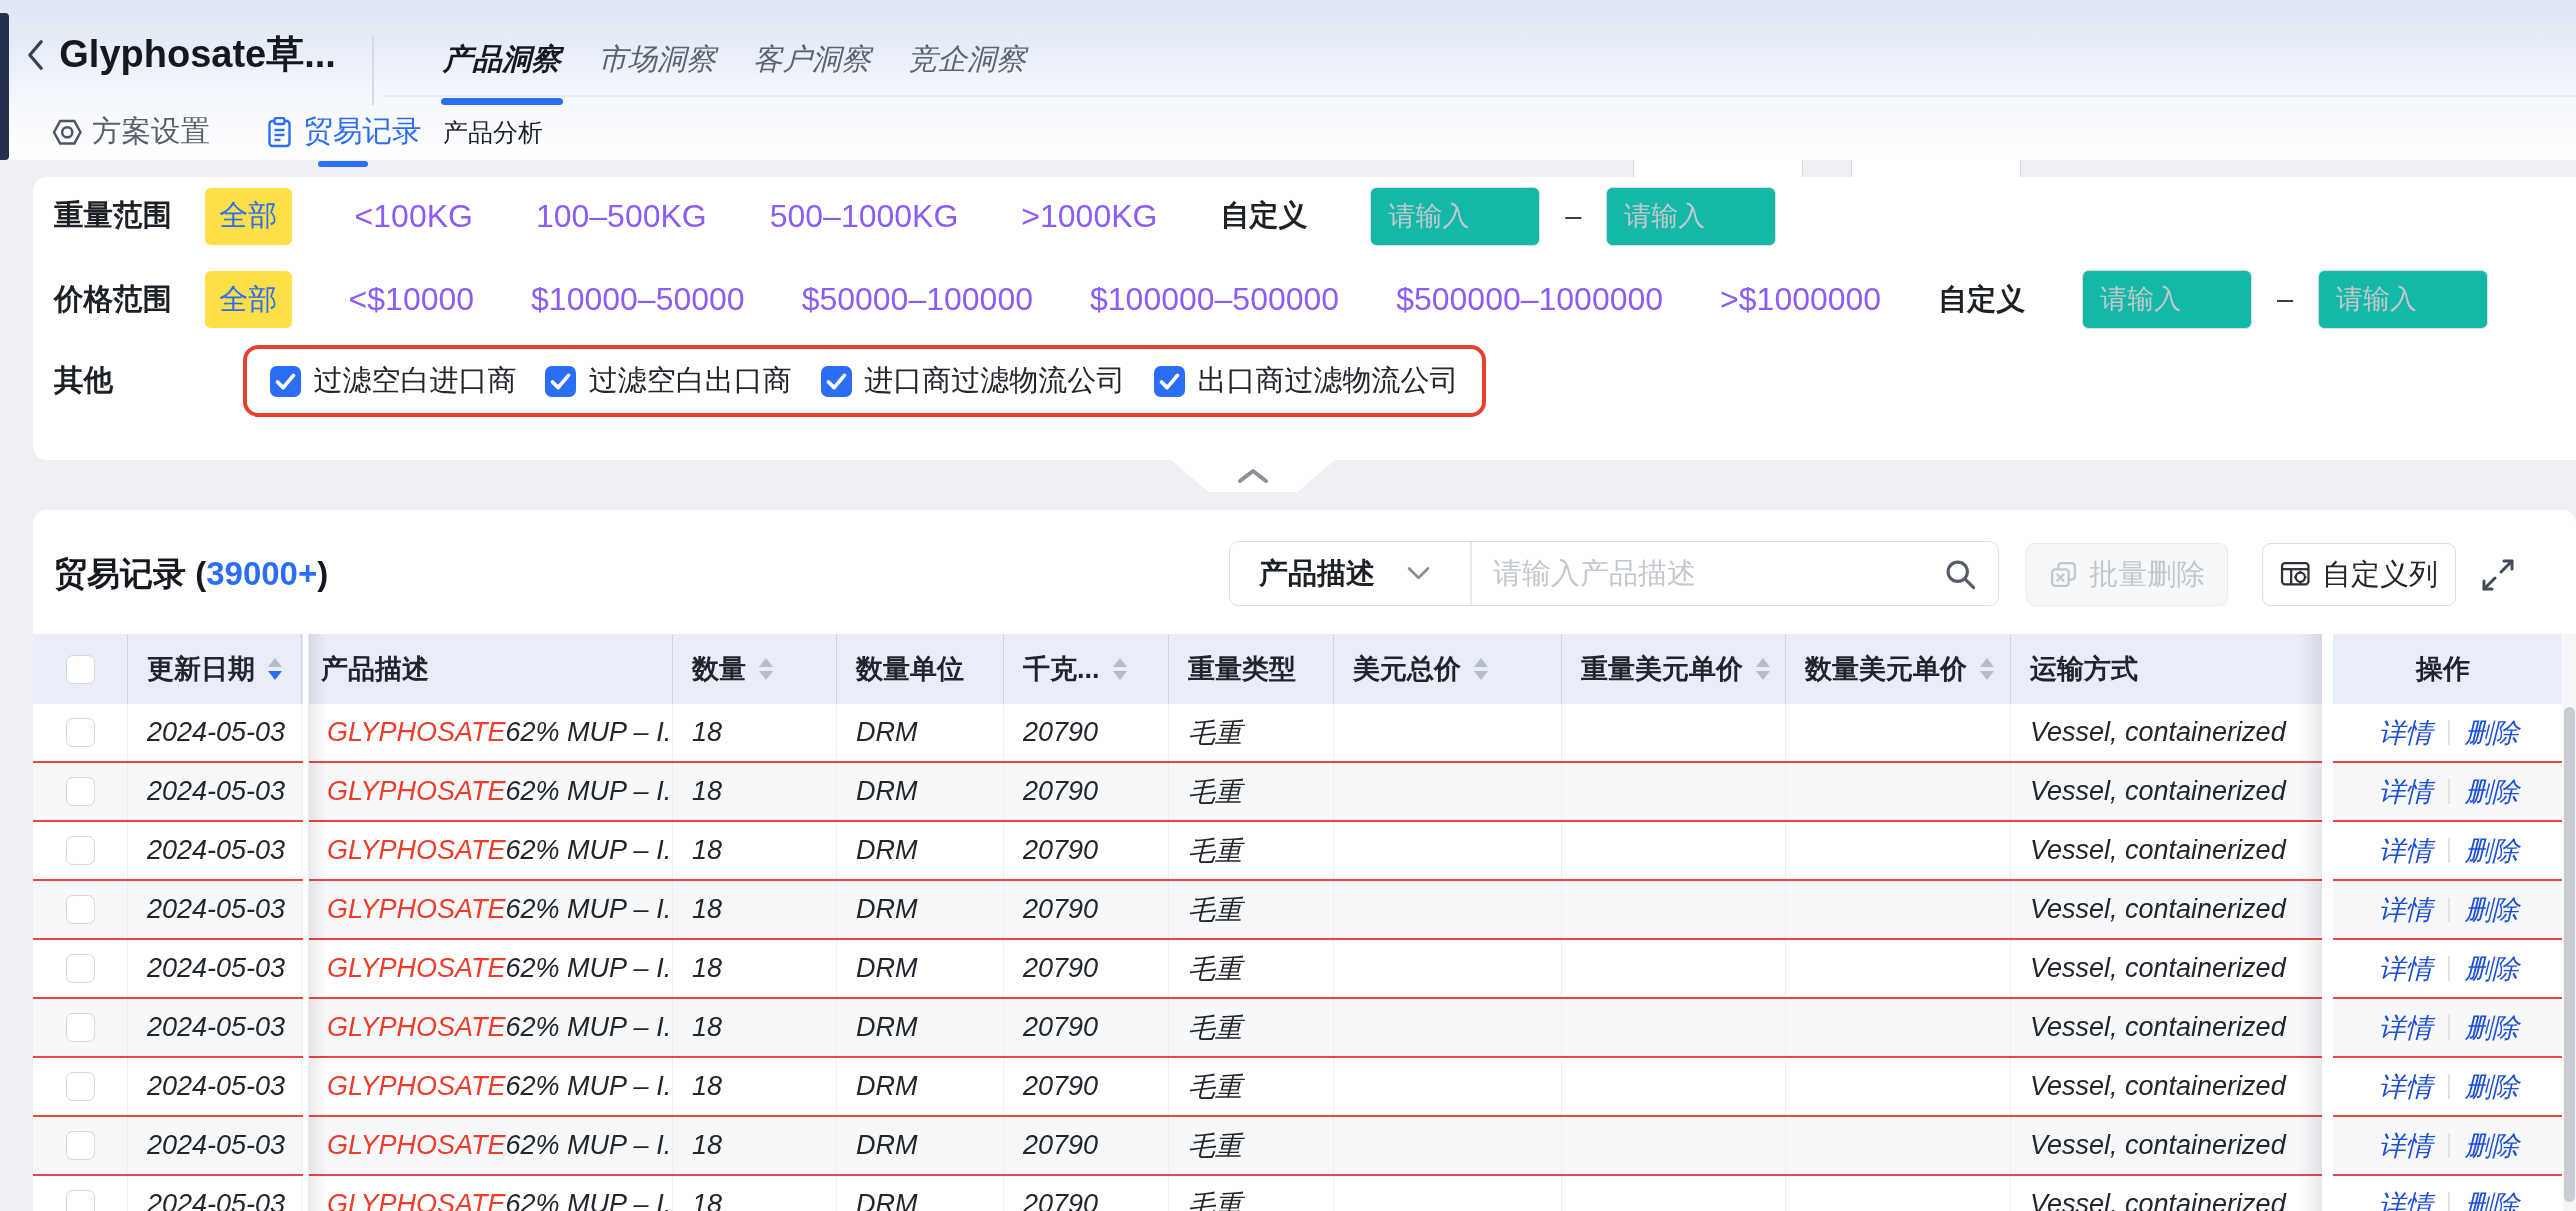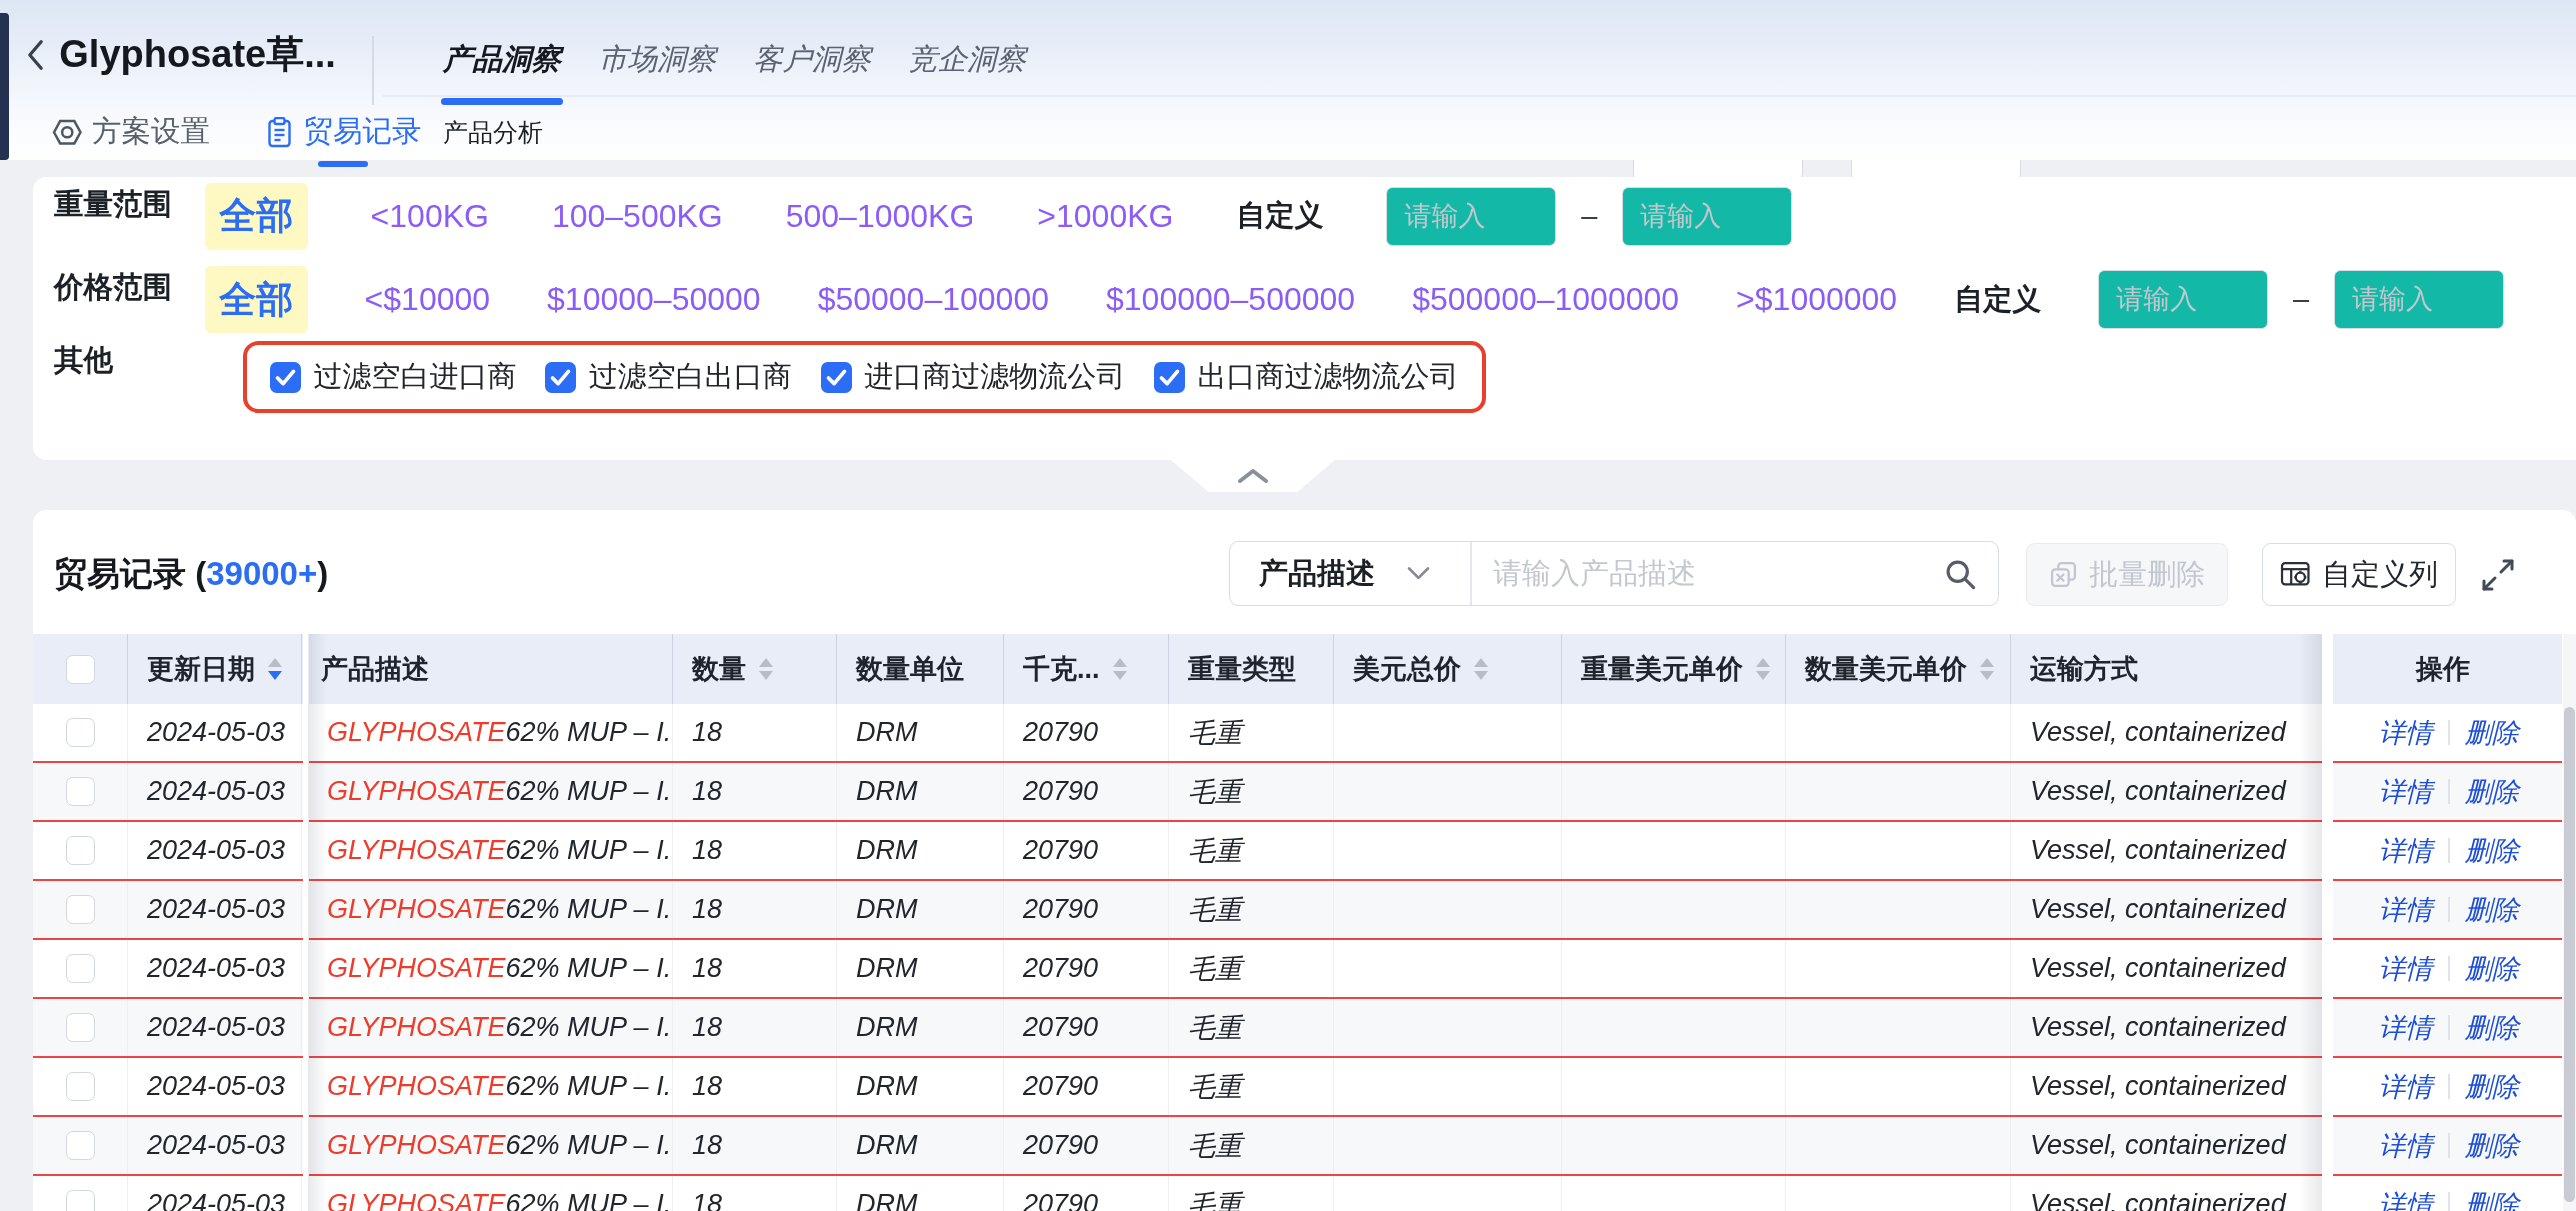--- a/index.html
+++ b/index.html
@@ -24,24 +24,24 @@
   .tab.active{ color:#16191f; font-weight:700; }
   .tab.active::after{ content:""; position:absolute; left:-1.9px; right:-1.9px; bottom:-25px; height:6.7px; border-radius:3.8px; background:#2b6df5; }
   .sec-tab{ position:absolute; left:443px; top:116px; font-size:25px; color:#1c2027; }
 
   
   .peek{ position:absolute; top:141px; height:42px; width:170px; background:#fff;
     border:1.9px solid #d8dbe2; border-top:none; border-radius:0 0 9.5px 9.5px; z-index:2; }
 
   
   .fpanel{ position:absolute; left:33px; top:177px; width:2562px; height:283px; background:#fff; border-radius:13.3px; z-index:3; }
-  .f-row{ position:absolute; left:21px; display:flex; }
+  .f-row{ position:absolute; left:21px; display:flex; align-items:center; }
   .f-label{ width:151px; font-size:29.5px; font-weight:700; color:#1c2027; flex:none; }
   .opts{ display:flex; align-items:center; }
-  .chip{ background:#fef9c3; color:#2b6df5; font-size:37px; padding:8.6px 14.3px; border-radius:5.7px; cursor:pointer;font-weight:bold; }
+  .chip{ background:#fde047; color:#2b6df5; font-size:29px; padding:8.6px 14.3px; border-radius:5.7px; cursor:pointer; }
   .opt{ font-size:32px; color:#8b5cf6; cursor:pointer; white-space:nowrap; }
   .w-opts{ gap:63px; } .p-opts{ gap:57px; }
   .custom{ font-size:29px; font-weight:700; color:#1c2027; }
   .f-input{ width:170px; height:59px; border:1.9px solid #d9dde4; border-radius:6.7px; font-size:27px; color:#2a2f38;
     padding:0 17px; outline:none; background:#14b8a6; font-family:inherit; }
   .f-input::placeholder{ color:#c3c7cf; }
   .dash{ font-size:29px; color:#3a3f47; margin:0 3.8px; }
   .ann-box{ display:inline-flex; align-items:center; gap:29px; height:72px; padding:0 23px; margin-left:38px;
     border:4.8px solid #e8402d; border-radius:15.2px; }
   .chk-item{ display:flex; align-items:center; gap:12.4px; cursor:pointer; }

